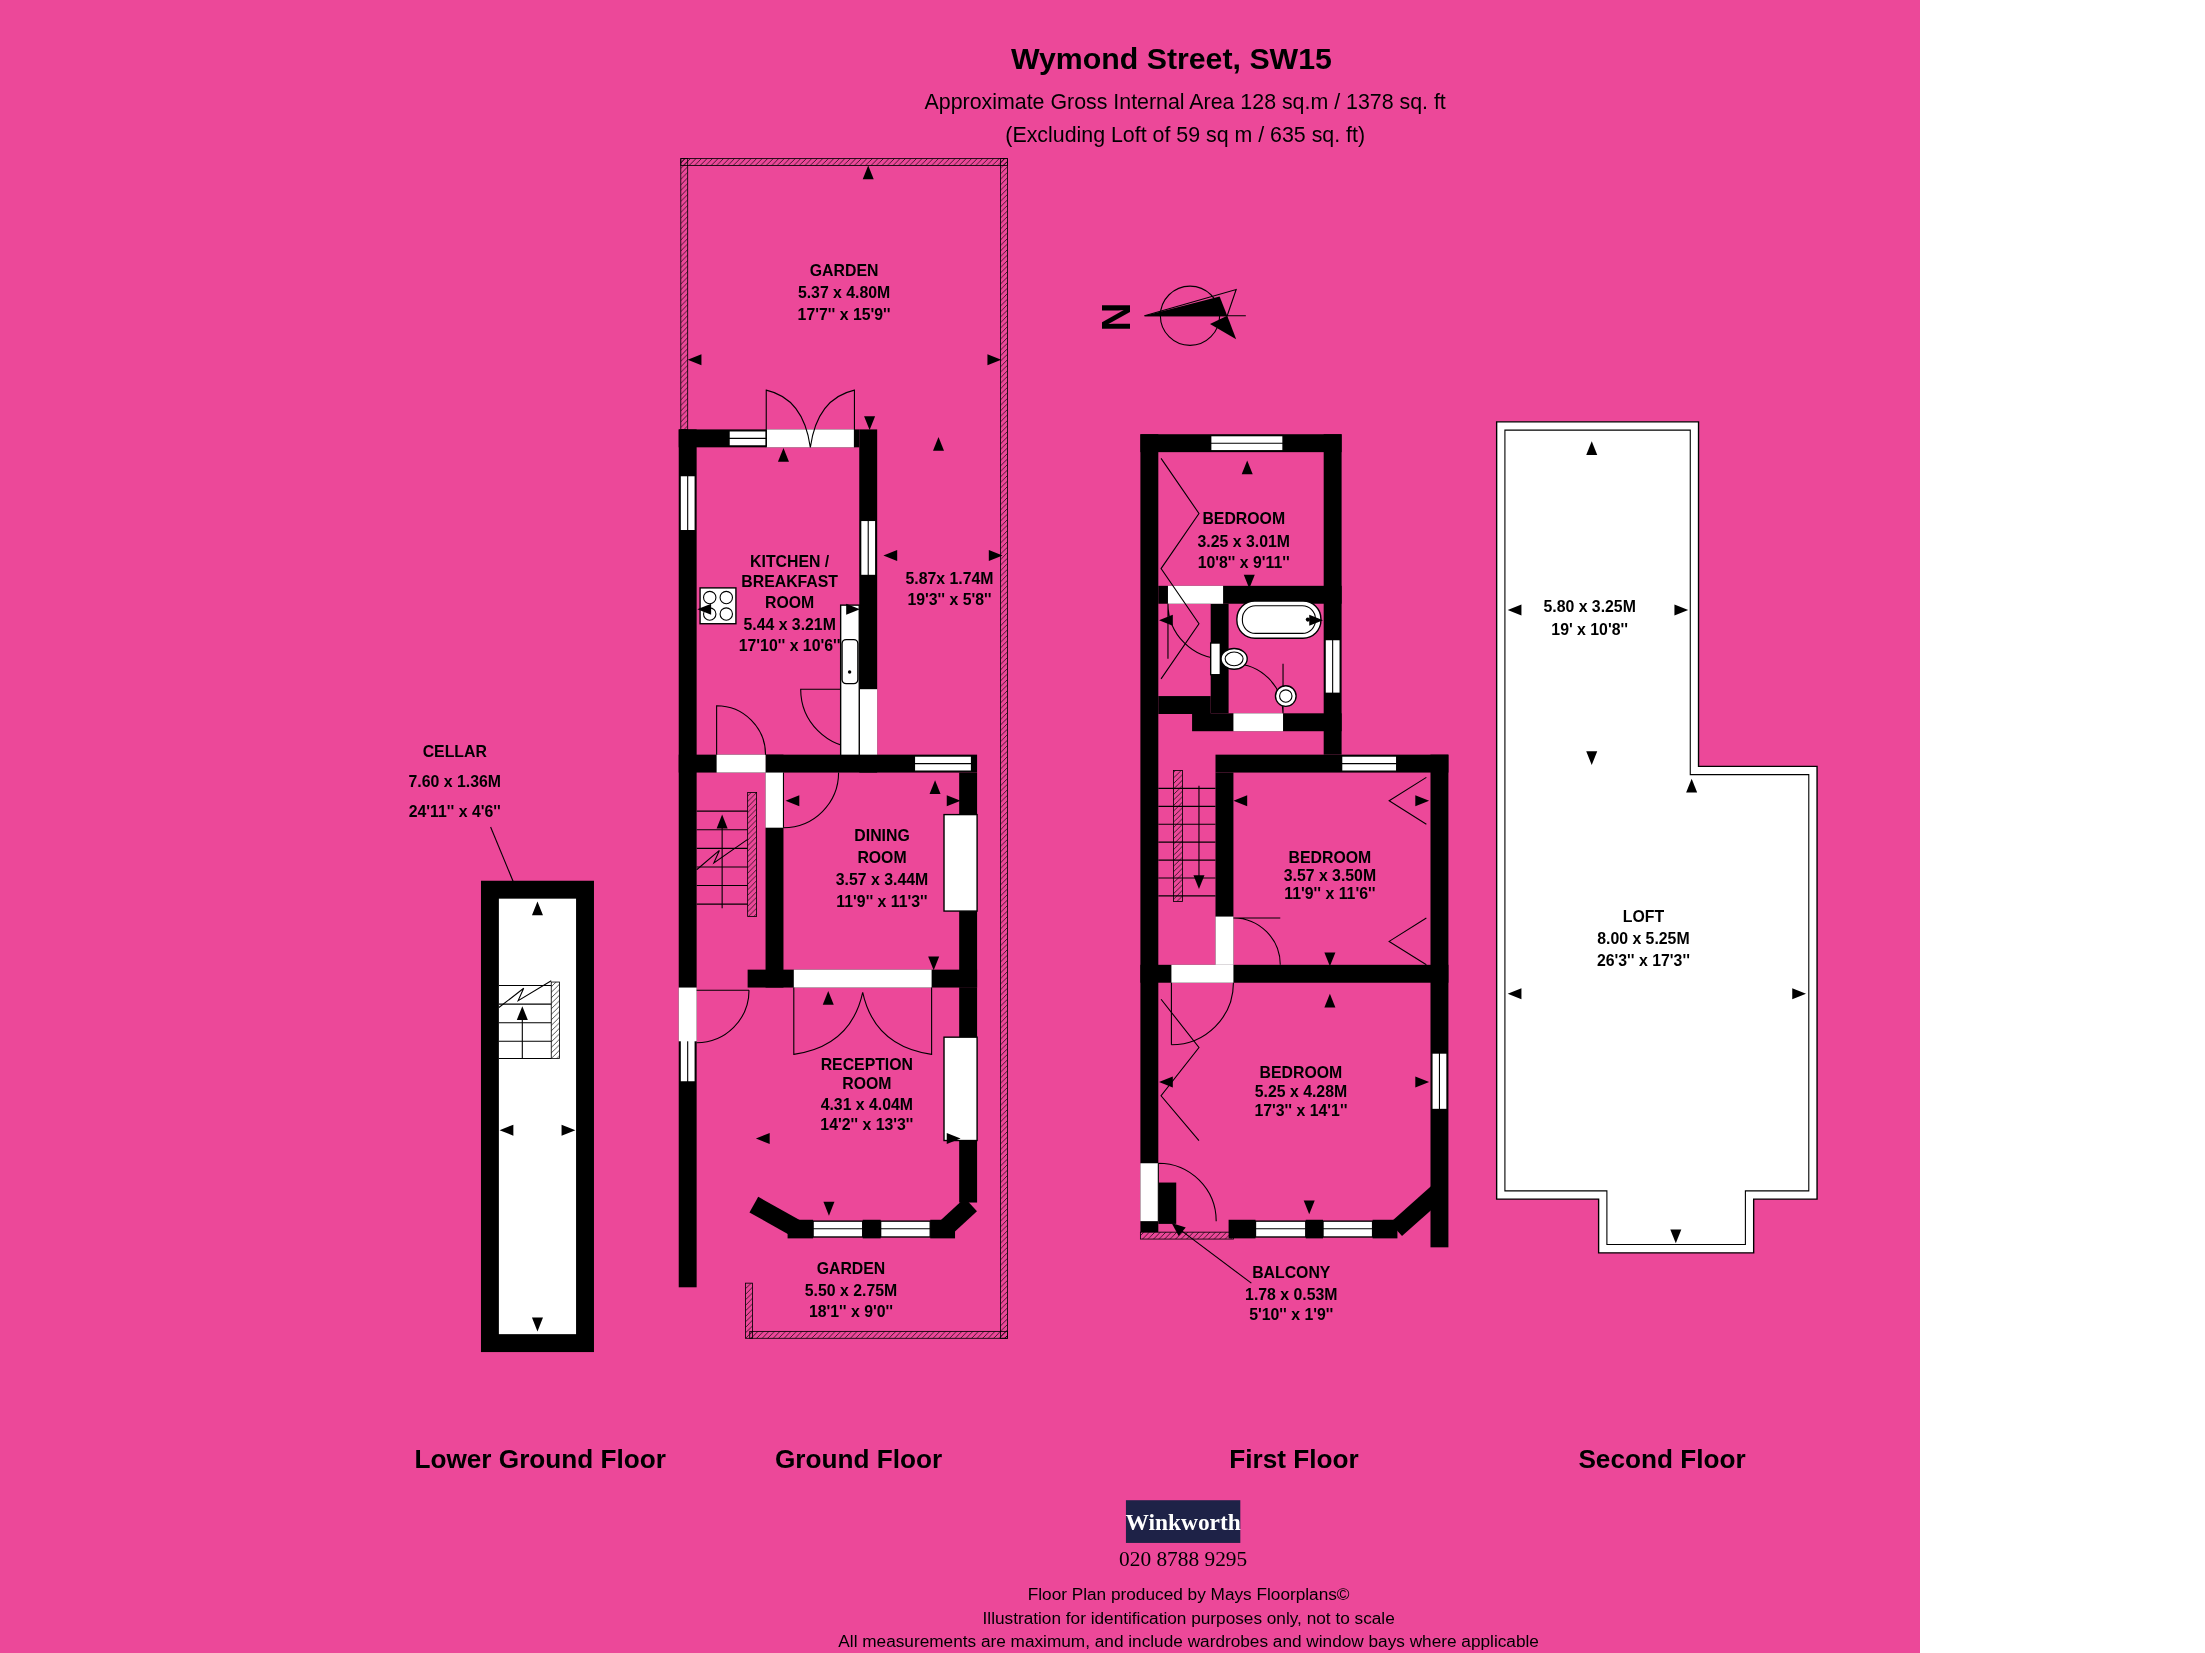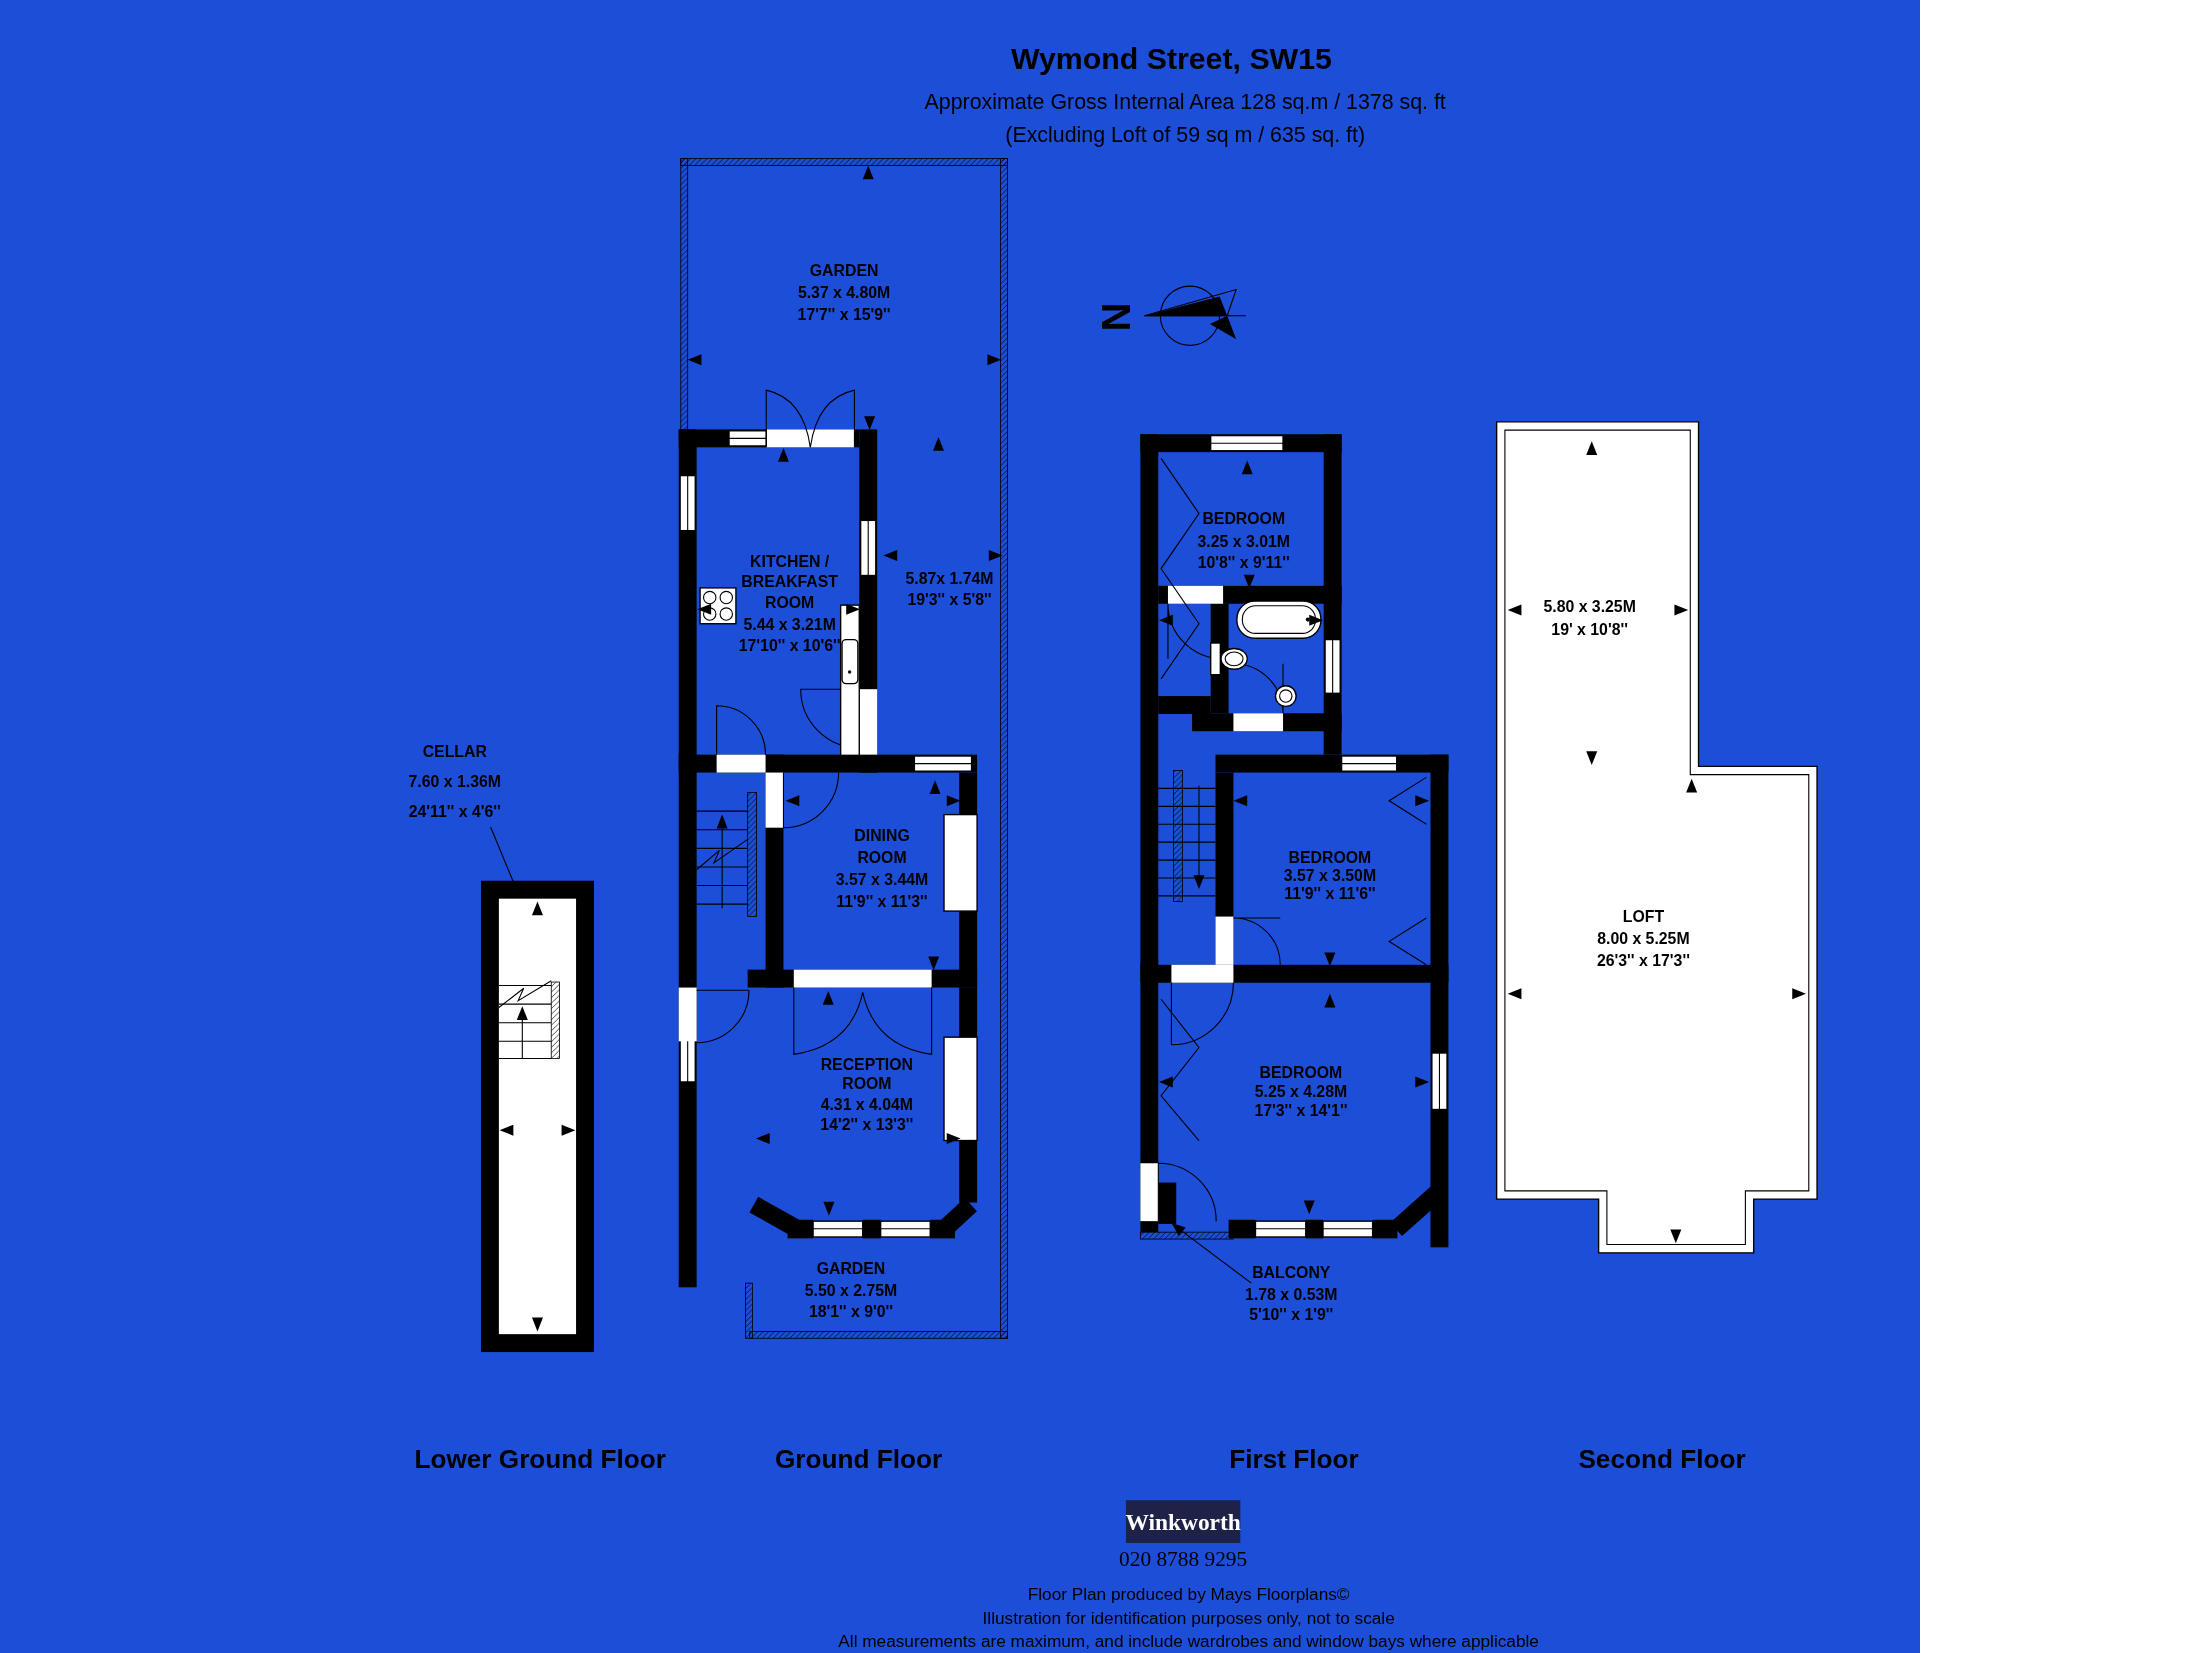--- a/index.html
+++ b/index.html
@@ -1,16 +1,16 @@
 <!DOCTYPE html>
 <html style="font-size:11px"><head>
 <meta charset="utf-8">
 <style>
   html,body{margin:0;padding:0;background:#fff}
-  #canvas{position:relative;width:1920px;height:1654px;background:#1d4ed8}
+  #canvas{position:relative;width:1920px;height:1654px;background:#ec4899}
   svg{display:block}
   .wall{fill:#000}
   .win{fill:#fff;stroke:#000;stroke-width:2}
   .gap{fill:#fff}
   .thin{stroke:#000;stroke-width:1.6;fill:none}
   .fence{fill:url(#hatch);stroke:#000;stroke-width:1.2}
   .fix{fill:#fff;stroke:#000;stroke-width:2}
   .arr{fill:#000}
   text{font-family:"Liberation Sans",sans-serif;fill:#000}
   .t-title{font-size:44px;font-weight:bold;text-anchor:middle}

